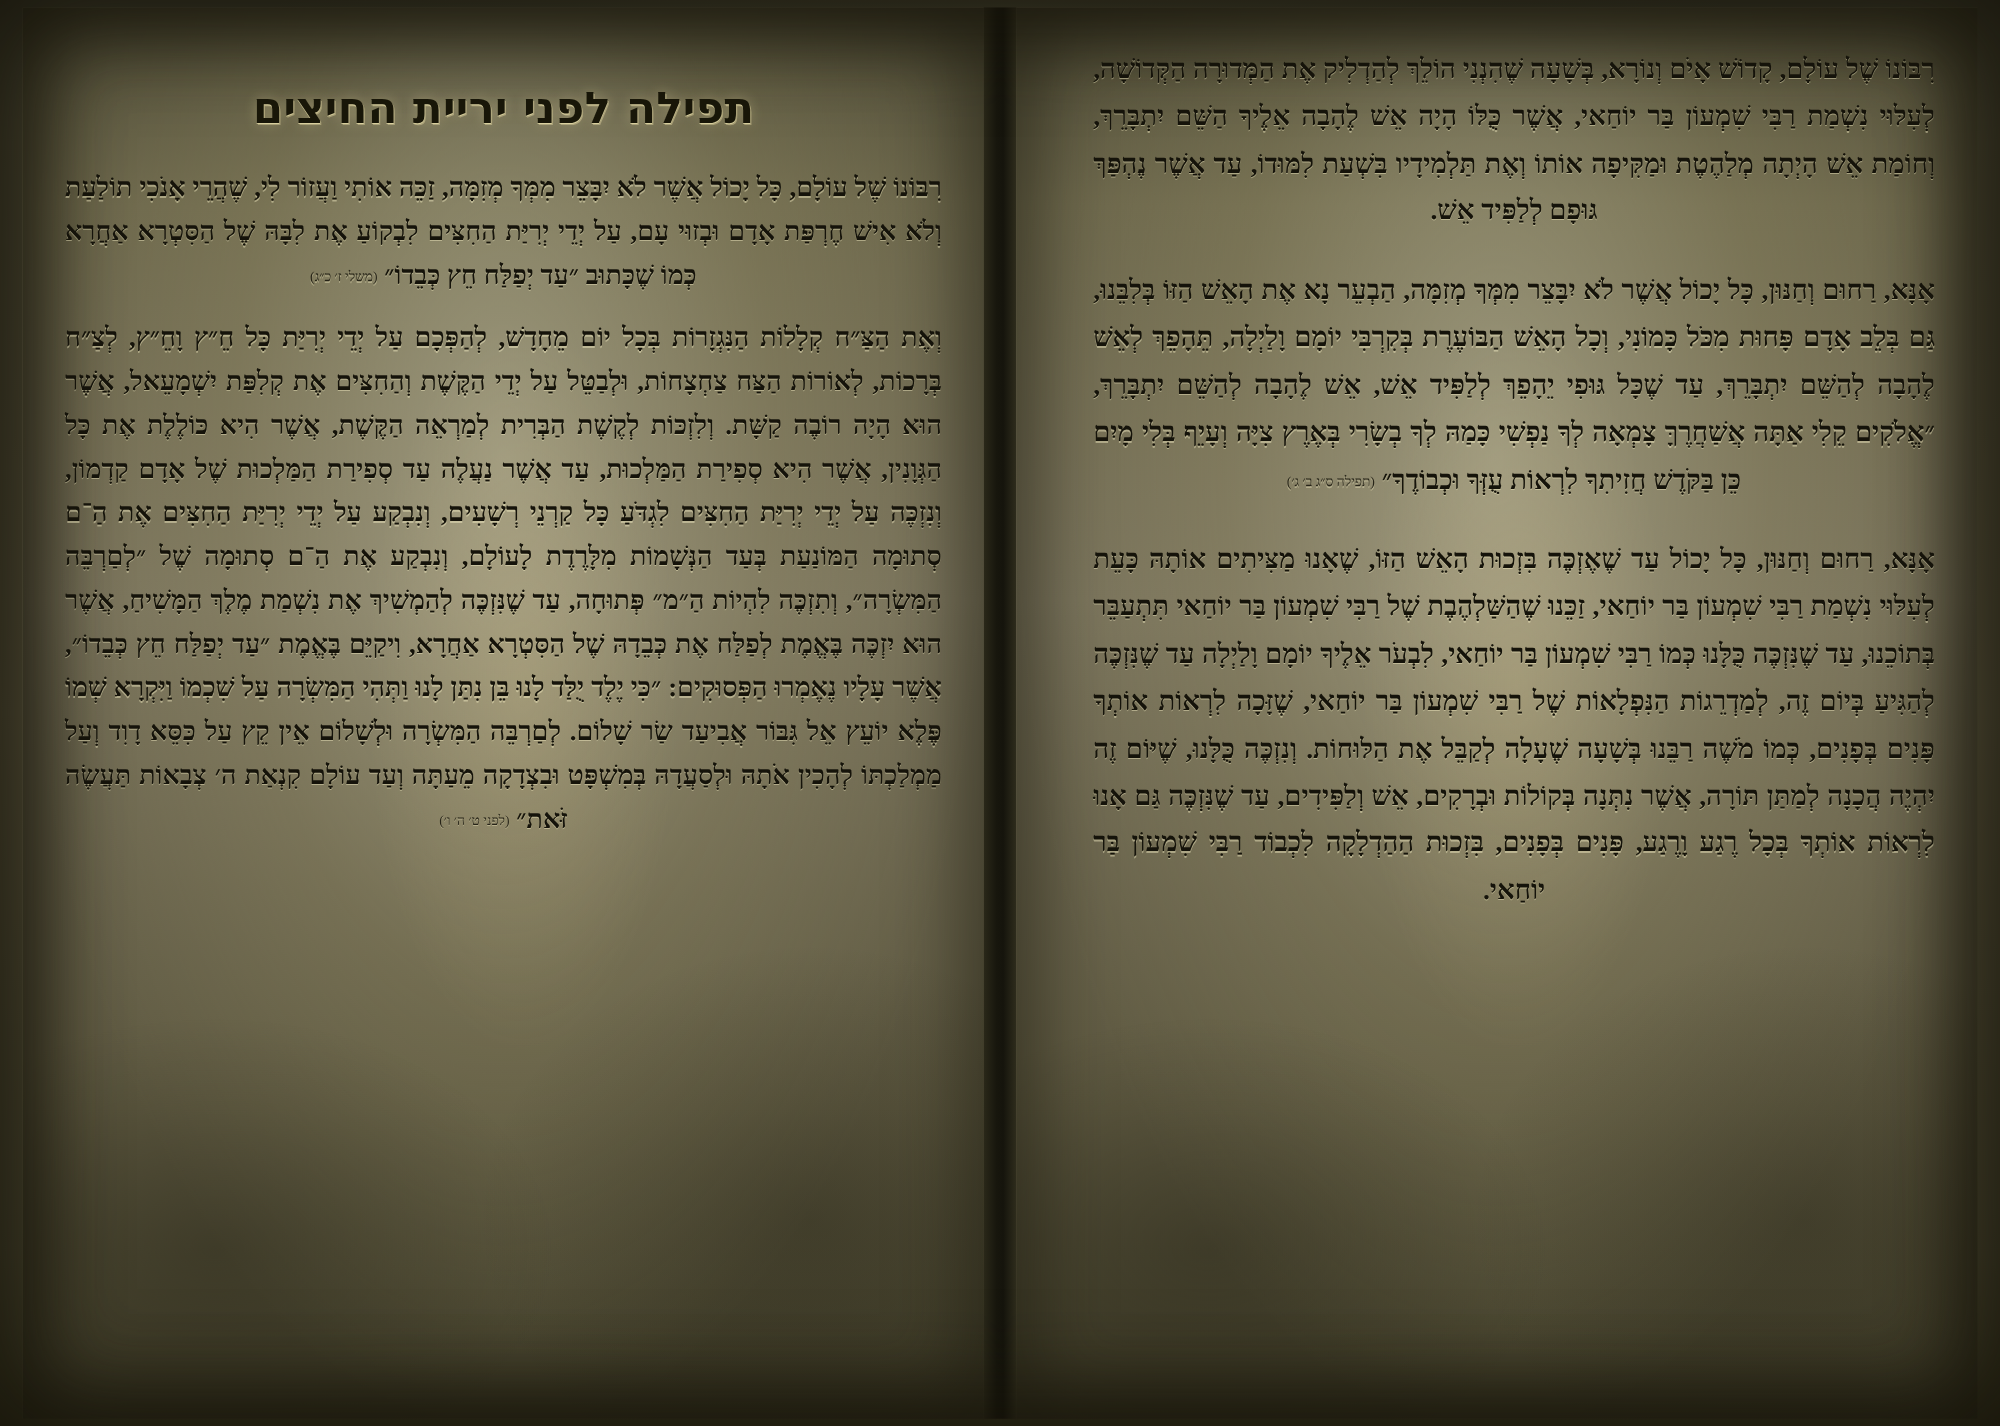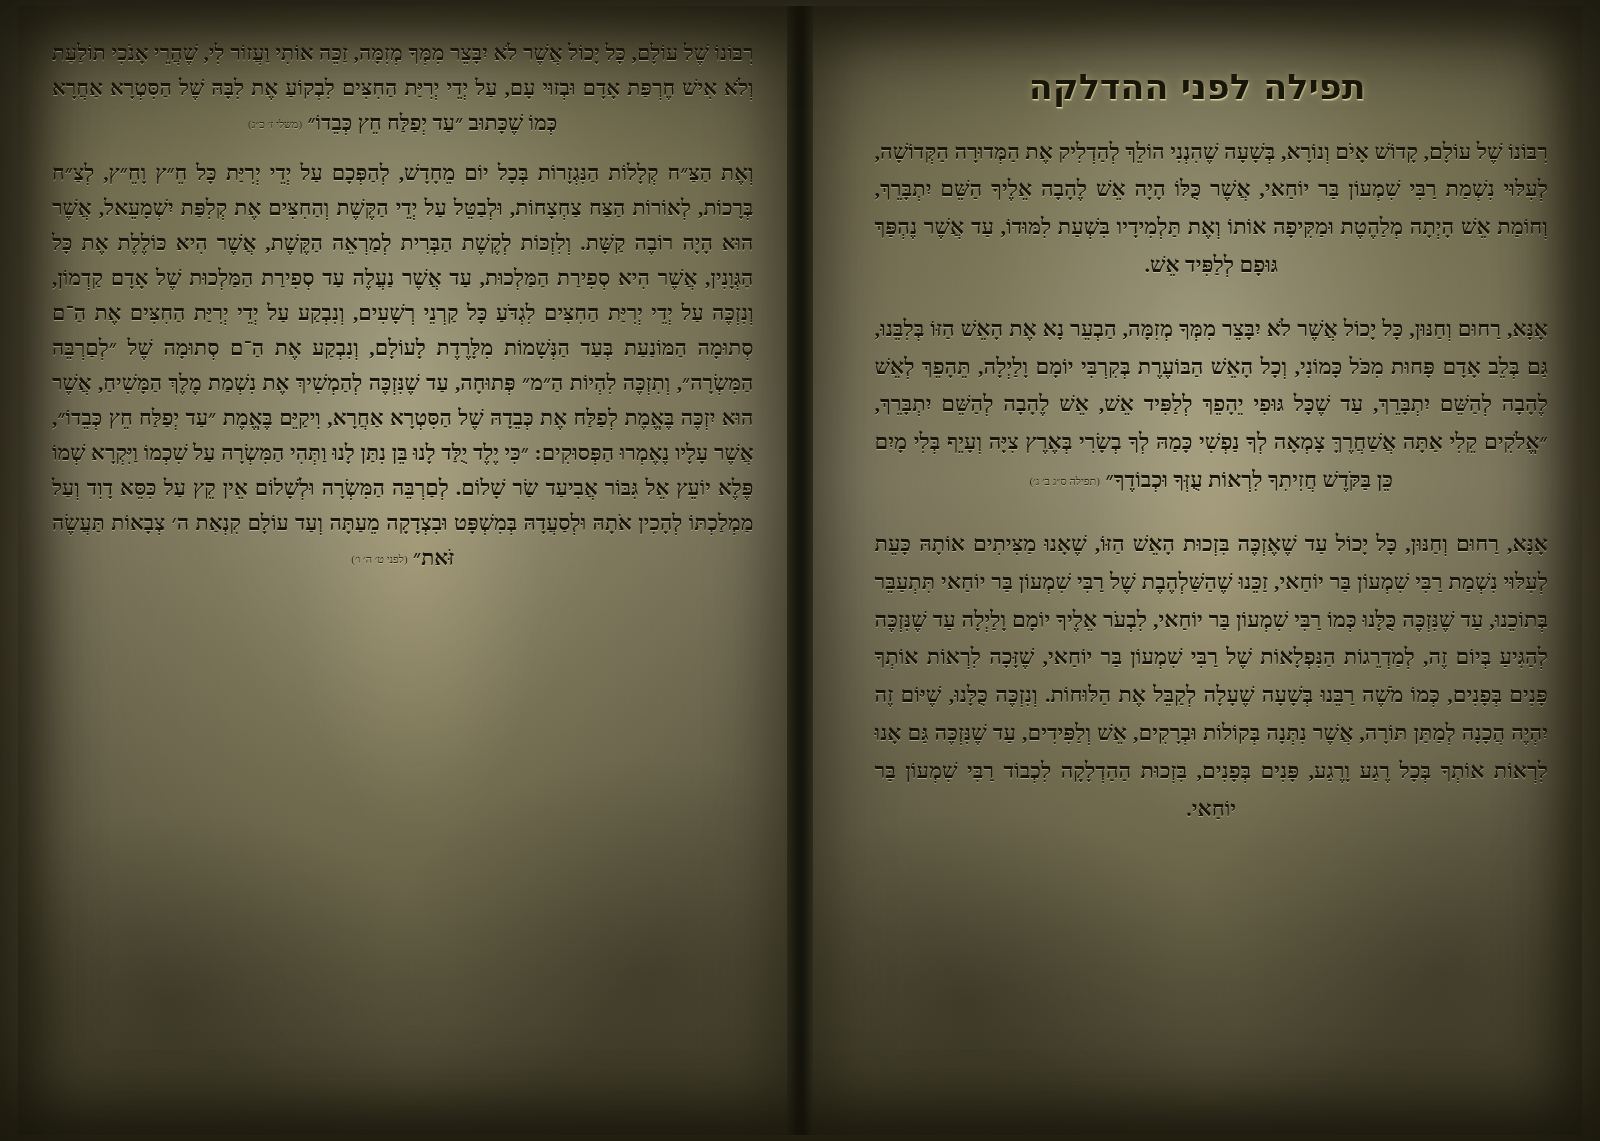--- a/index.html
+++ b/index.html
@@ -119,39 +119,39 @@
   .spacer{flex:1 1 auto;}
 </style>
 </head>
 <body>
 
 <div id="page">
   <div class="spread">
 
     <div class="page-half left-half">
       <div class="inner">
+        <div class="title">תפילה לפני יריית החיצים</div>
         <div class="body-text">
           <p class="para">
             <span>רִבּוֹנוֹ שֶׁל עוֹלָם, כָּל יָכוֹל אֲשֶׁר לֹא יִבָּצֵר מִמְּךָ מְזִמָּה, זַכֵּה אוֹתִי וַעֲזוֹר לִי, שֶׁהֲרֵי אָנֹכִי תוֹלַעַת וְלֹא אִישׁ חֶרְפַּת אָדָם וּבְזוּי עָם, עַל יְדֵי יְרִיַּת הַחִצִּים לִבְקוֹעַ אֶת לִבָּהּ שֶׁל הַסִּטְרָא אַחֲרָא כְּמוֹ שֶׁכָּתוּב ״עַד יְפַלַּח חֵץ כְּבֵדוֹ״</span>
             <span class="src">(משלי ז׳ כ״ג)</span>
           </p>
           <p class="para">
             <span>וְאֶת הַצַּ״ח קְלָלוֹת הַנִּגְזָרוֹת בְּכָל יוֹם מֵחָדָשׁ, לְהַפְּכָם עַל יְדֵי יְרִיַּת כָּל חֵ״ץ וָחֵ״ץ, לְצַ״ח בְּרָכוֹת, לְאוֹרוֹת הַצַּח צַחְצָחוֹת, וּלְבַטֵּל עַל יְדֵי הַקֶּשֶׁת וְהַחִצִּים אֶת קְלִפַּת יִשְׁמָעֵאל, אֲשֶׁר הוּא הָיָה רוֹבֶה קַשָּׁת. וְלִזְכּוֹת לְקֶשֶׁת הַבְּרִית לְמַרְאֵה הַקֶּשֶׁת, אֲשֶׁר הִיא כּוֹלֶלֶת אֶת כָּל הַגְּוָנִין, אֲשֶׁר הִיא סְפִירַת הַמַּלְכוּת, עַד אֲשֶׁר נַעֲלֶה עַד סְפִירַת הַמַּלְכוּת שֶׁל אָדָם קַדְמוֹן, וְנִזְכֶּה עַל יְדֵי יְרִיַּת הַחִצִּים לִגְדֹּעַ כָּל קַרְנֵי רְשָׁעִים, וְנִבְקַע עַל יְדֵי יְרִיַּת הַחִצִּים אֶת הַ־ם סְתוּמָה הַמּוֹנַעַת בְּעַד הַנְּשָׁמוֹת מִלָּרֶדֶת לָעוֹלָם, וְנִבְקַע אֶת הַ־ם סְתוּמָה שֶׁל ״לְםַרְבֵּה הַמִּשְׂרָה״, וְתִזְכֶּה לִהְיוֹת הַ״מ״ פְּתוּחָה, עַד שֶׁנִּזְכֶּה לְהַמְשִׁיךְ אֶת נִשְׁמַת מֶלֶךְ הַמָּשִׁיחַ, אֲשֶׁר הוּא יִזְכֶּה בֶּאֱמֶת לְפַלַּח אֶת כְּבֵדָהּ שֶׁל הַסִּטְרָא אַחֲרָא, וִיקַיֵּם בֶּאֱמֶת ״עַד יְפַלַּח חֵץ כְּבֵדוֹ״, אֲשֶׁר עָלָיו נֶאֶמְרוּ הַפְּסוּקִים: ״כִּי יֶלֶד יֻלַּד לָנוּ בֵּן נִתַּן לָנוּ וַתְּהִי הַמִּשְׂרָה עַל שִׁכְמוֹ וַיִּקְרָא שְׁמוֹ פֶּלֶא יוֹעֵץ אֵל גִּבּוֹר אֲבִיעַד שַׂר שָׁלוֹם. לְםַרְבֵּה הַמִּשְׂרָה וּלְשָׁלוֹם אֵין קֵץ עַל כִּסֵּא דָוִד וְעַל מַמְלַכְתּוֹ לְהָכִין אֹתָהּ וּלְסַעֲדָהּ בְּמִשְׁפָּט וּבִצְדָקָה מֵעַתָּה וְעַד עוֹלָם קִנְאַת ה׳ צְבָאוֹת תַּעֲשֶׂה זֹּאת״</span>
             <span class="src">(לפני ט׳ ה׳ ו׳)</span>
           </p>
         </div>
         <div class="spacer"></div>
       </div>
     </div>
 
     <div class="gutter"></div>
 
     <div class="page-half right-half">
       <div class="inner">
-        <div class="title">תפילה לפני ההדלקה</div>
         <div class="body-text">
           <p class="para">
             <span>רִבּוֹנוֹ שֶׁל עוֹלָם, קָדוֹשׁ אָיֹם וְנוֹרָא, בְּשָׁעָה שֶׁהִנְנִי הוֹלֵךְ לְהַדְלִיק אֶת הַמְּדוּרָה הַקְּדוֹשָׁה, לְעִלּוּי נִשְׁמַת רַבִּי שִׁמְעוֹן בַּר יוֹחַאי, אֲשֶׁר כֻּלּוֹ הָיָה אֵשׁ לֶהָבָה אֵלֶיךָ הַשֵּׁם יִתְבָּרֵךְ, וְחוֹמַת אֵשׁ הָיְתָה מְלַהֶטֶת וּמַקִּיפָה אוֹתוֹ וְאֶת תַּלְמִידָיו בִּשְׁעַת לִמּוּדוֹ, עַד אֲשֶׁר נֶהְפַּךְ גּוּפָם לְלַפִּיד אֵשׁ.</span>
             <span class="src"></span>
           </p>
           <p class="para gap">
             <span>אָנָּא, רַחוּם וְחַנּוּן, כָּל יָכוֹל אֲשֶׁר לֹא יִבָּצֵר מִמְּךָ מְזִמָּה, הַבְעֵר נָא אֶת הָאֵשׁ הַזּוֹ בְּלִבֵּנוּ, גַּם בְּלֵב אָדָם פָּחוּת מִכֹּל כָּמוֹנִי, וְכָל הָאֵשׁ הַבּוֹעֶרֶת בְּקִרְבִּי יוֹמָם וָלַיְלָה, תֵּהָפֵךְ לְאֵשׁ לֶהָבָה לְהַשֵּׁם יִתְבָּרֵךְ, עַד שֶׁכָּל גּוּפִי יֵהָפֵךְ לְלַפִּיד אֵשׁ, אֵשׁ לֶהָבָה לְהַשֵּׁם יִתְבָּרֵךְ, ״אֱלֹקִים קֵלִי אַתָּה אֲשַׁחֲרֶךָּ צָמְאָה לְךָ נַפְשִׁי כָּמַהּ לְךָ בְשָׂרִי בְּאֶרֶץ צִיָּה וְעָיֵף בְּלִי מָיִם כֵּן בַּקֹּדֶשׁ חֲזִיתִךָ לִרְאוֹת עֻזְּךָ וּכְבוֹדֶךָ״</span>
             <span class="src">(תפילה ס״ג ב׳ ג׳)</span>
           </p>
           <p class="para gap">

